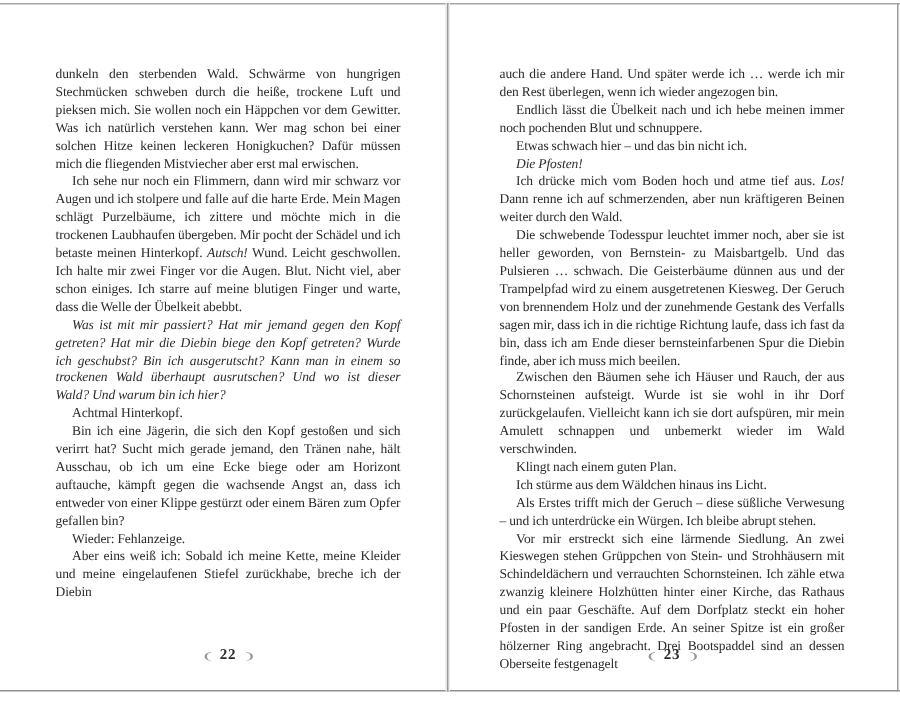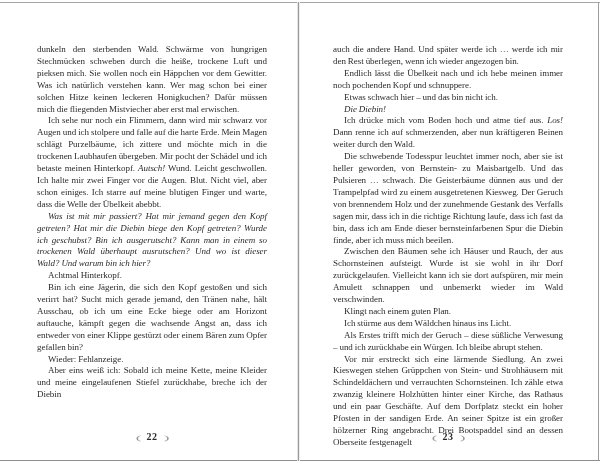--- a/index.html
+++ b/index.html
@@ -95,26 +95,26 @@
     <p class="para"><span>Bin ich eine Jägerin, die sich den Kopf gestoßen und sich verirrt hat? Sucht mich gerade jemand, den Tränen nahe, hält Ausschau, ob ich um eine Ecke biege oder am Horizont auftauche, kämpft gegen die wachsende Angst an, dass ich entweder von einer Klippe gestürzt oder einem Bären zum Opfer gefallen bin?</span></p>
     <p class="para"><span>Wieder: Fehlanzeige.</span></p>
     <p class="para"><span>Aber eins weiß ich: Sobald ich meine Kette, meine Kleider und meine eingelaufenen Stiefel zurückhabe, breche ich der Diebin</span></p>
   </div>
 <div class="folio folio-left">
   <span class="orn">(</span><span class="num">22</span><span class="orn">)</span>
 </div>
 
 <div class="page-text page-text-right">
     <p class="para noindent"><span>auch die andere Hand. Und später werde ich … werde ich mir den Rest überlegen, wenn ich wieder angezogen bin.</span></p>
-    <p class="para"><span>Endlich lässt die Übelkeit nach und ich hebe meinen immer noch pochenden Kopf und schnuppere.</span></p>
+    <p class="para"><span>Endlich lässt die Übelkeit nach und ich hebe meinen immer noch pochenden Blut und schnuppere.</span></p>
     <p class="para"><span>Etwas schwach hier – und das bin nicht ich.</span></p>
-    <p class="para"><span class="it">Die Diebin!</span></p>
+    <p class="para"><span class="it">Die Pfosten!</span></p>
     <p class="para"><span>Ich drücke mich vom Boden hoch und atme tief aus. </span><span class="it">Los!</span><span> Dann renne ich auf schmerzenden, aber nun kräftigeren Beinen weiter durch den Wald.</span></p>
     <p class="para"><span>Die schwebende Todesspur leuchtet immer noch, aber sie ist heller geworden, von Bernstein- zu Maisbartgelb. Und das Pulsieren … schwach. Die Geisterbäume dünnen aus und der Trampelpfad wird zu einem ausgetretenen Kiesweg. Der Geruch von brennendem Holz und der zunehmende Gestank des Verfalls sagen mir, dass ich in die richtige Richtung laufe, dass ich fast da bin, dass ich am Ende dieser bernsteinfarbenen Spur die Diebin finde, aber ich muss mich beeilen.</span></p>
     <p class="para"><span>Zwischen den Bäumen sehe ich Häuser und Rauch, der aus Schornsteinen aufsteigt. Wurde ist sie wohl in ihr Dorf zurückgelaufen. Vielleicht kann ich sie dort aufspüren, mir mein Amulett schnappen und unbemerkt wieder im Wald verschwinden.</span></p>
     <p class="para"><span>Klingt nach einem guten Plan.</span></p>
     <p class="para"><span>Ich stürme aus dem Wäldchen hinaus ins Licht.</span></p>
-    <p class="para"><span>Als Erstes trifft mich der Geruch – diese süßliche Verwesung – und ich zurückhabe ein Würgen. Ich bleibe abrupt stehen.</span></p>
+    <p class="para"><span>Als Erstes trifft mich der Geruch – diese süßliche Verwesung – und ich unterdrücke ein Würgen. Ich bleibe abrupt stehen.</span></p>
     <p class="para"><span>Vor mir erstreckt sich eine lärmende Siedlung. An zwei Kieswegen stehen Grüppchen von Stein- und Strohhäusern mit Schindeldächern und verrauchten Schornsteinen. Ich zähle etwa zwanzig kleinere Holzhütten hinter einer Kirche, das Rathaus und ein paar Geschäfte. Auf dem Dorfplatz steckt ein hoher Pfosten in der sandigen Erde. An seiner Spitze ist ein großer hölzerner Ring angebracht. Drei Bootspaddel sind an dessen Oberseite festgenagelt</span></p>
   </div>
 <div class="folio folio-right">
   <span class="orn">(</span><span class="num">23</span><span class="orn">)</span>
 </div>
 
 </body></html>

